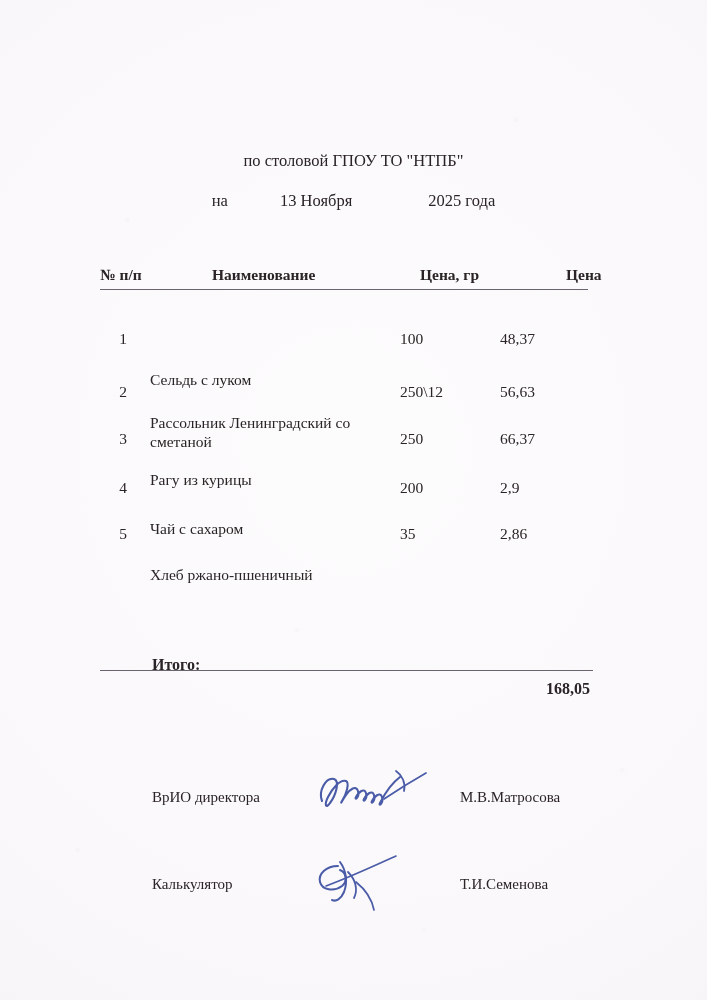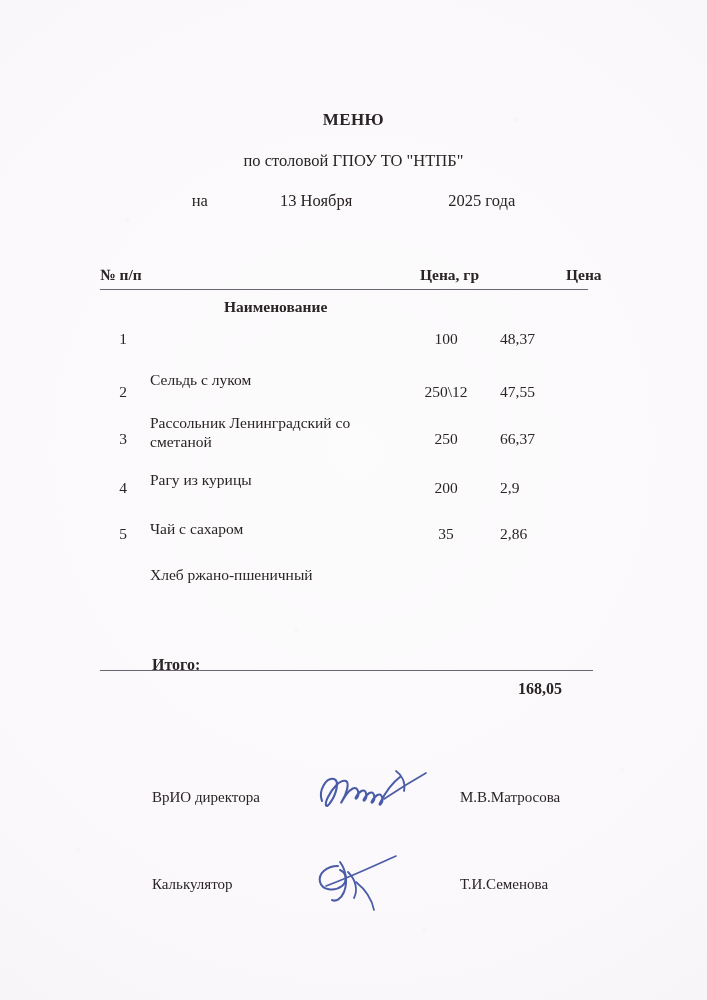--- a/index.html
+++ b/index.html
@@ -63,21 +63,20 @@
   }
   .date-line {
     position: absolute;
     top: 191px;
     left: 0;
     width: 707px;
     display: flex;
     justify-content: center;
     align-items: baseline;
     font-size: 16.5px;
-    gap: 20px;
   }
   .date-line .dl-prep   { margin-right: 52px; }
   .date-line .dl-day    { margin-right: 76px; text-align: right; }
 
   
   .table-head {
     position: absolute;
     top: 266px;
     left: 100px;
     width: 488px;
@@ -85,21 +84,21 @@
     font-size: 15.5px;
     font-weight: bold;
     text-decoration: underline;
   }
   .th {
     position: absolute;
     white-space: nowrap;
     top: 0;
   }
   .th-num   { left: 0; }
-  .th-name  { left: 124px; margin-top: 32px; }
+  .th-name  { left: 112px; }
   .th-out   { left: 320px; }
   .th-price { left: 426px; margin-left: 40px; }
 
   .rule {
     position: absolute;
     height: 0;
     border-top: 1.6px solid #6a6370;
   }
   .rule-head  { top: 289px; left: 100px; width: 488px; }
   .rule-total { top: 670px; left: 100px; width: 493px; }
@@ -122,21 +121,21 @@
   .c-name {
     left: 50px;
     width: 250px;
     white-space: normal;
     line-height: 1.24;
     margin-top: 40px;
   }
   .c-out {
     left: 300px;
     width: 92px;
-    text-align: center;
+    text-align: left;
   }
   .c-price {
     left: 400px;
     width: 78px;
   }
 
   
   .row .c-num,
   .row .c-out,
   .row .c-price { top: 0; }
@@ -150,21 +149,21 @@
     top: 656px;
     left: 152px;
     font-size: 16px;
     font-weight: bold;
   }
   .total-value {
     position: absolute;
     top: 680px;
     left: 490px;
     width: 100px;
-    text-align: center;
+    text-align: right;
     font-size: 16px;
     font-weight: bold;
   }
 
   
   .sig-row { position: absolute; left: 0; width: 707px; height: 30px; }
   .sig-role {
     position: absolute;
     left: 152px;
     font-size: 15px;
@@ -187,21 +186,20 @@
   .sig-ink svg { display: block; overflow: visible; }
 </style>
 </head>
 <body>
 
 <div class="paper"></div>
 <div class="scan-noise"></div>
 
 <div class="sheet">
 
-  <div class="doc-title">МЕНЮ</div>
 
   <div class="doc-subtitle">по столовой ГПОУ ТО "НТПБ"</div>
 
   <div class="date-line">
     <span class="dl-prep">на</span>
     <span class="dl-day">13 Ноября</span>
     <span class="dl-year">2025 года</span>
   </div>
 
   <div class="table-head">
@@ -216,21 +214,21 @@
     <span class="cell c-num">1</span>
     <span class="cell c-name">Сельдь с луком</span>
     <span class="cell c-out">100</span>
     <span class="cell c-price">48,37</span>
   </div>
 
   <div class="row two-line" style="top:373px;">
     <span class="cell c-num">2</span>
     <span class="cell c-name">Рассольник Ленинградский со сметаной</span>
     <span class="cell c-out">250\12</span>
-    <span class="cell c-price">47,55</span>
+    <span class="cell c-price">56,63</span>
   </div>
 
   <div class="row" style="top:430px;">
     <span class="cell c-num">3</span>
     <span class="cell c-name">Рагу из курицы</span>
     <span class="cell c-out">250</span>
     <span class="cell c-price">66,37</span>
   </div>
 
   <div class="row" style="top:479px;">

